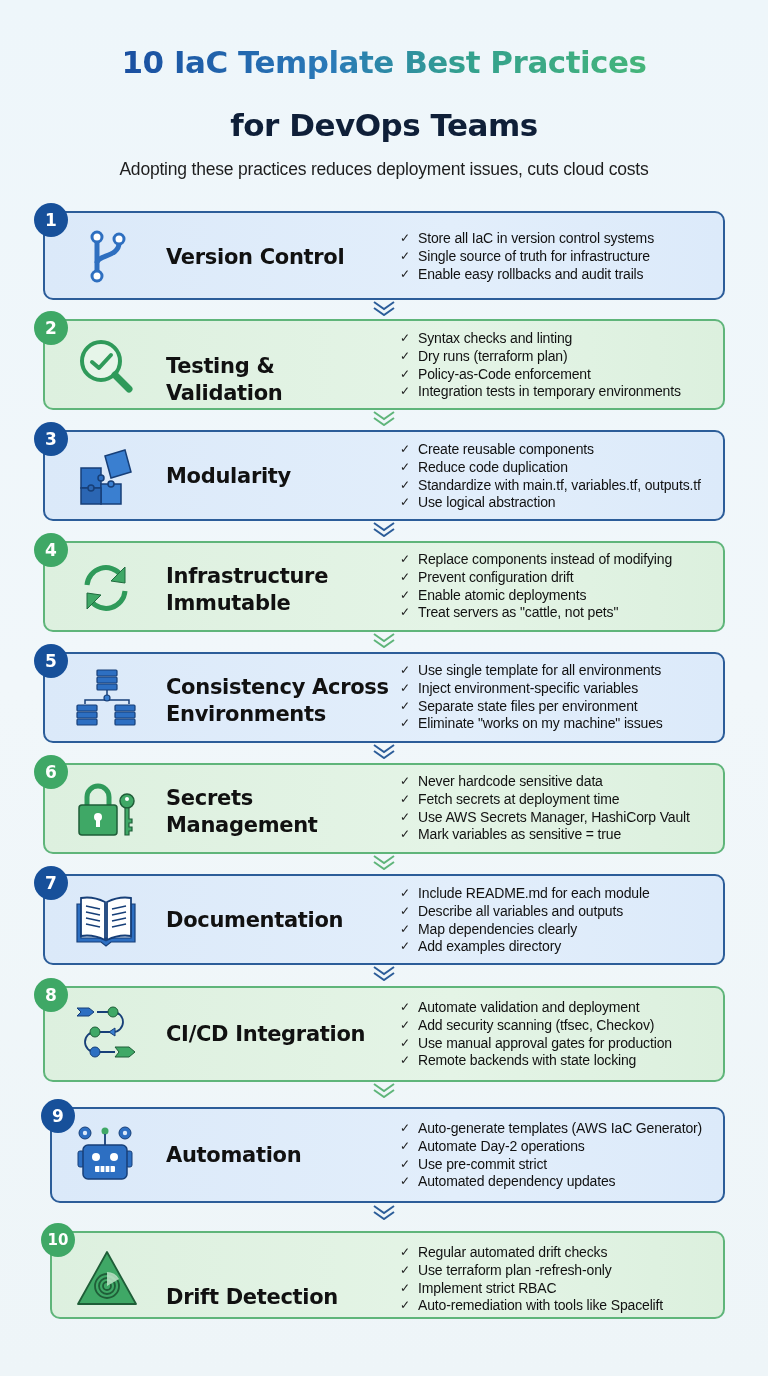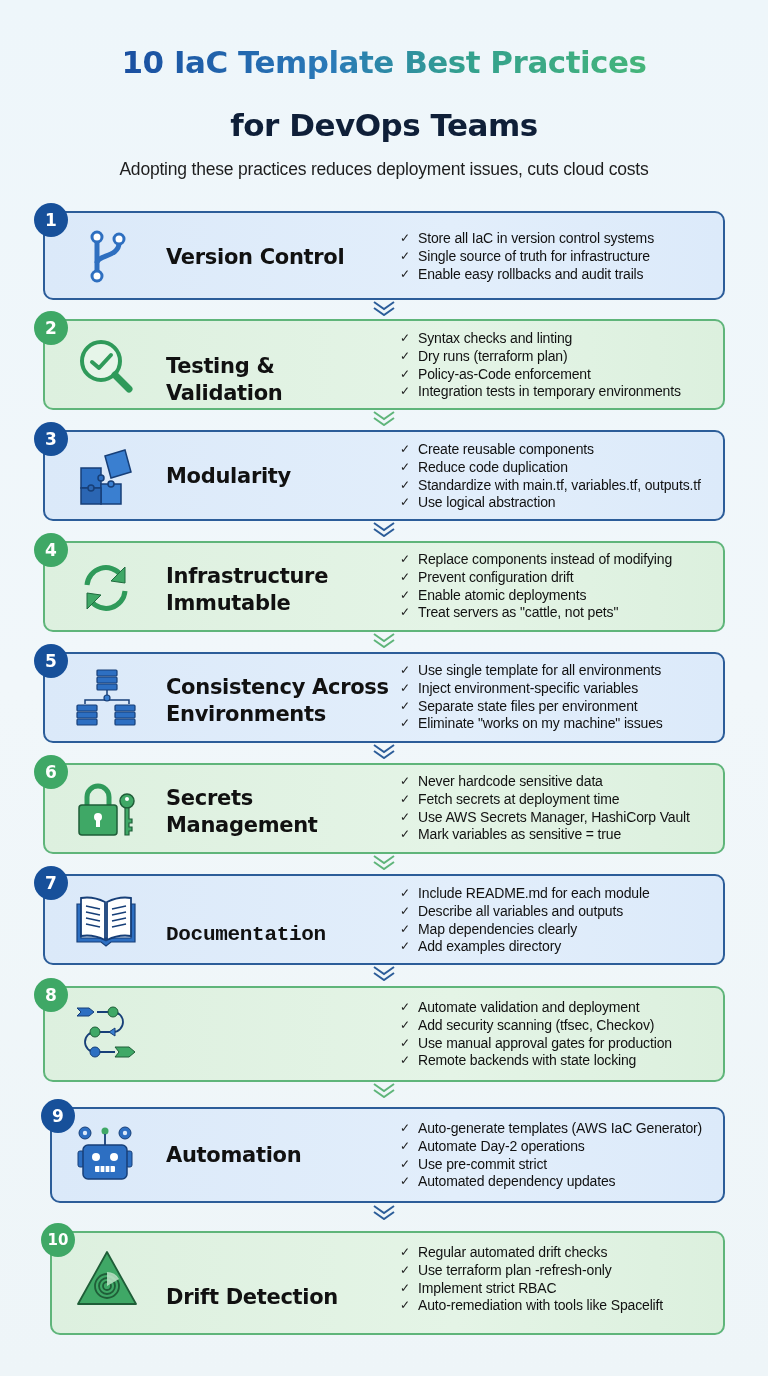--- a/index.html
+++ b/index.html
@@ -336,21 +336,21 @@
   <div class="badge blue">7</div>
   <svg class="icon" style="top:14px;" viewBox="0 0 62 62">
     <path d="M2 14 V52 H26 L31 56 L36 52 H60 V14 H56 V48 H6 V14 Z" fill="#2d6fc2" stroke="#173f78" stroke-width="1.2"></path>
     <path d="M6 8 Q18 6 30 12 V50 Q18 44 6 46 Z" fill="#fff" stroke="#173f78" stroke-width="1.8"></path>
     <path d="M56 8 Q44 6 32 12 V50 Q44 44 56 46 Z" fill="#fff" stroke="#173f78" stroke-width="1.8"></path>
     <g stroke="#173f78" stroke-width="1.6">
       <path d="M11 16 L25 19 M11 22 L25 25 M11 28 L25 31 M11 34 L25 37"></path>
       <path d="M37 19 L51 16 M37 25 L51 22 M37 31 L51 28 M37 37 L51 34"></path>
     </g>
   </svg>
-  <div class="card-title" style="top:45px;font-family:Liberation Mono, monospace;">Documentation</div>
+  <div class="card-title" style="top:31px;">Documentation</div>
   <ul class="bullets" style="top:9px;">
     <li>
         <span class="check">✓</span>
         <span>Include README.md for each module</span>
       </li>
     <li>
         <span class="check">✓</span>
         <span>Describe all variables and outputs</span>
       </li>
     <li>
@@ -371,20 +371,21 @@
   <div class="badge green">8</div>
   <svg class="icon" style="top:16px;" viewBox="0 0 62 62">
     <path d="M22 8 H38 A10 10 0 0 1 38 28 H20 A10 10 0 0 0 20 48 H40" fill="none" stroke="#173f78" stroke-width="1.8"></path>
     <path d="M2 4 H14 L19 8 L14 12 H2 L6 8 Z" fill="#2d6fc2" stroke="#173f78" stroke-width="1"></path>
     <circle cx="38" cy="8" r="5" fill="#3fa866" stroke="#1f5e38" stroke-width="1"></circle>
     <circle cx="20" cy="28" r="5" fill="#3fa866" stroke="#1f5e38" stroke-width="1"></circle>
     <path d="M34 28 L40 24 L40 32 Z" fill="#3a7fd0" stroke="#173f78" stroke-width="1"></path>
     <circle cx="20" cy="48" r="5" fill="#2d6fc2" stroke="#173f78" stroke-width="1"></circle>
     <path d="M40 43 H54 L60 48 L54 53 H40 L44 48 Z" fill="#3fa866" stroke="#1f5e38" stroke-width="1"></path>
   </svg>
+  <div class="card-title" style="top:33px;">CI/CD Integration</div>
   <ul class="bullets" style="top:11px;">
     <li>
         <span class="check">✓</span>
         <span>Automate validation and deployment</span>
       </li>
     <li>
         <span class="check">✓</span>
         <span>Add security scanning (tfsec, Checkov)</span>
       </li>
     <li>
@@ -437,21 +438,21 @@
     <li>
         <span class="check">✓</span>
         <span>Automated dependency updates</span>
       </li>
   </ul>
 </div>
 <svg class="chevron" style="left:371px; top:1204px;" viewBox="0 0 26 16">
     <path d="M3 2 L13 9 L23 2 M3 8 L13 15 L23 8" fill="none" stroke="#2c5d99" stroke-width="2"></path>
   </svg>
 
-<div class="card green" style="left:50px; top:1231px; width:675px; height:104px;">
+<div class="card green" style="left:50px; top:1231px; width:675px; height:88px;">
   <div class="badge green small-text">10</div>
   <svg class="icon" style="top:15px; left:24px;" viewBox="0 0 62 62">
     <path d="M31 4 L60 56 H2 Z" fill="#3fa866" stroke="#1f5e38" stroke-width="1.8" stroke-linejoin="round"></path>
     <g fill="none" stroke="#1f5e38" stroke-width="1.8">
       <circle cx="31" cy="38" r="12"></circle>
       <circle cx="31" cy="38" r="8"></circle>
       <circle cx="31" cy="38" r="4"></circle>
     </g>
     <path d="M31 38 L31 24 A14 14 0 0 1 43 31 Z" fill="#bfe6c9" opacity="0.85"></path>
   </svg>

